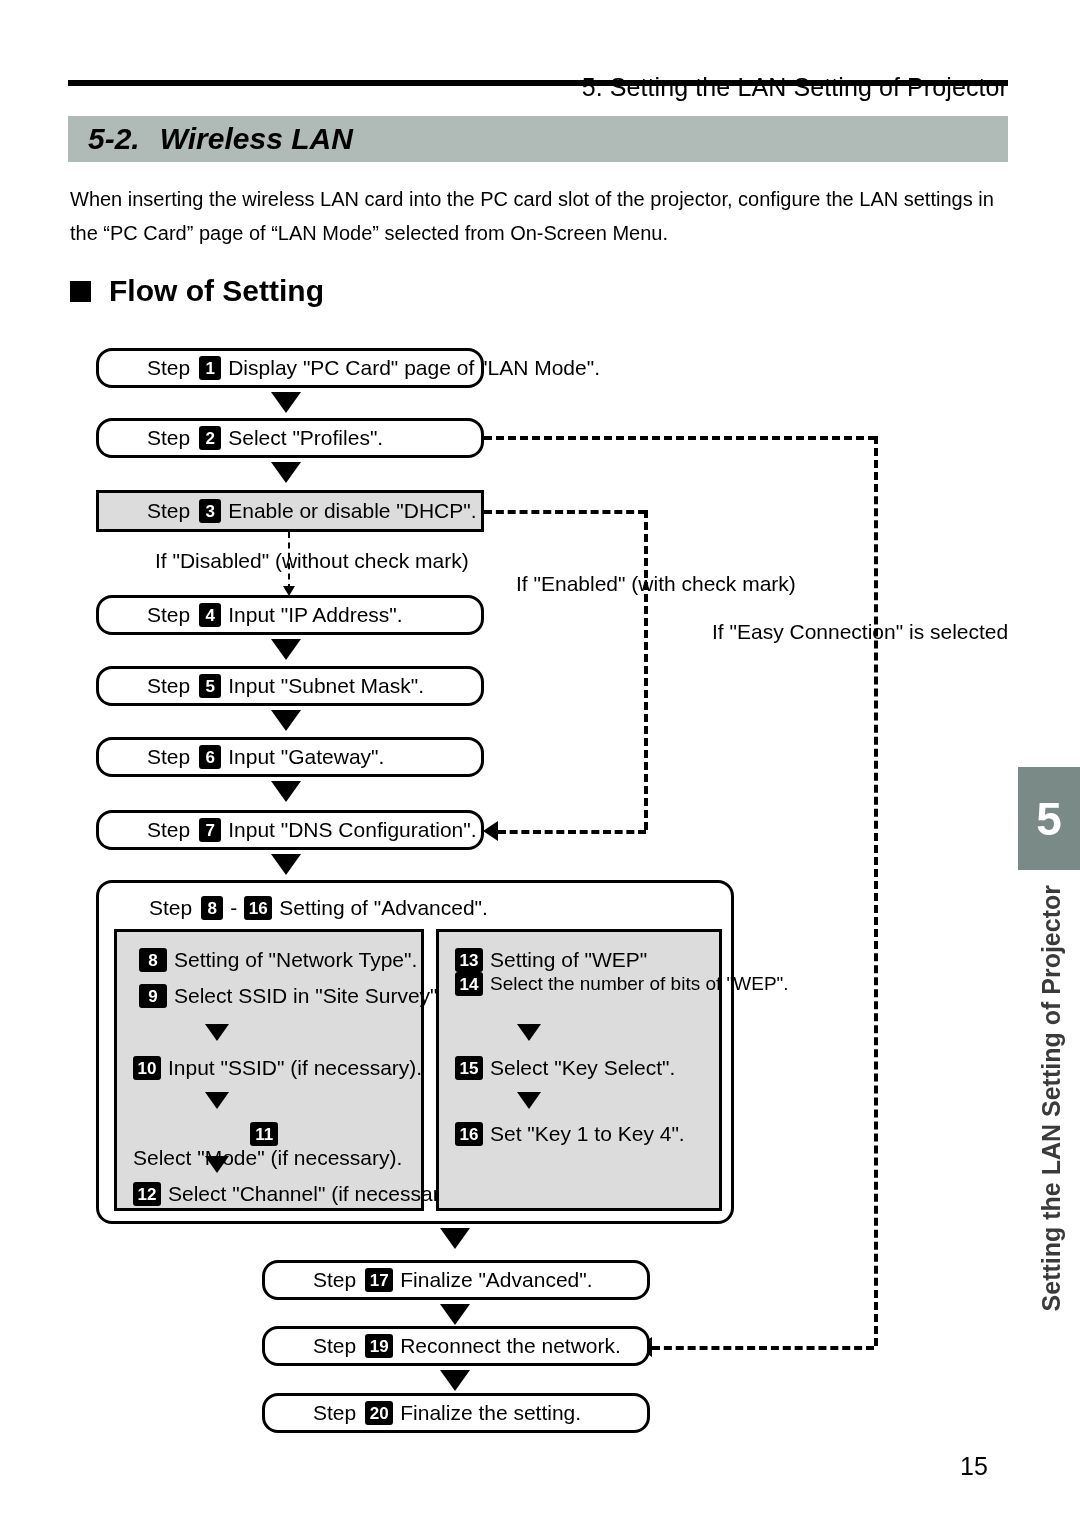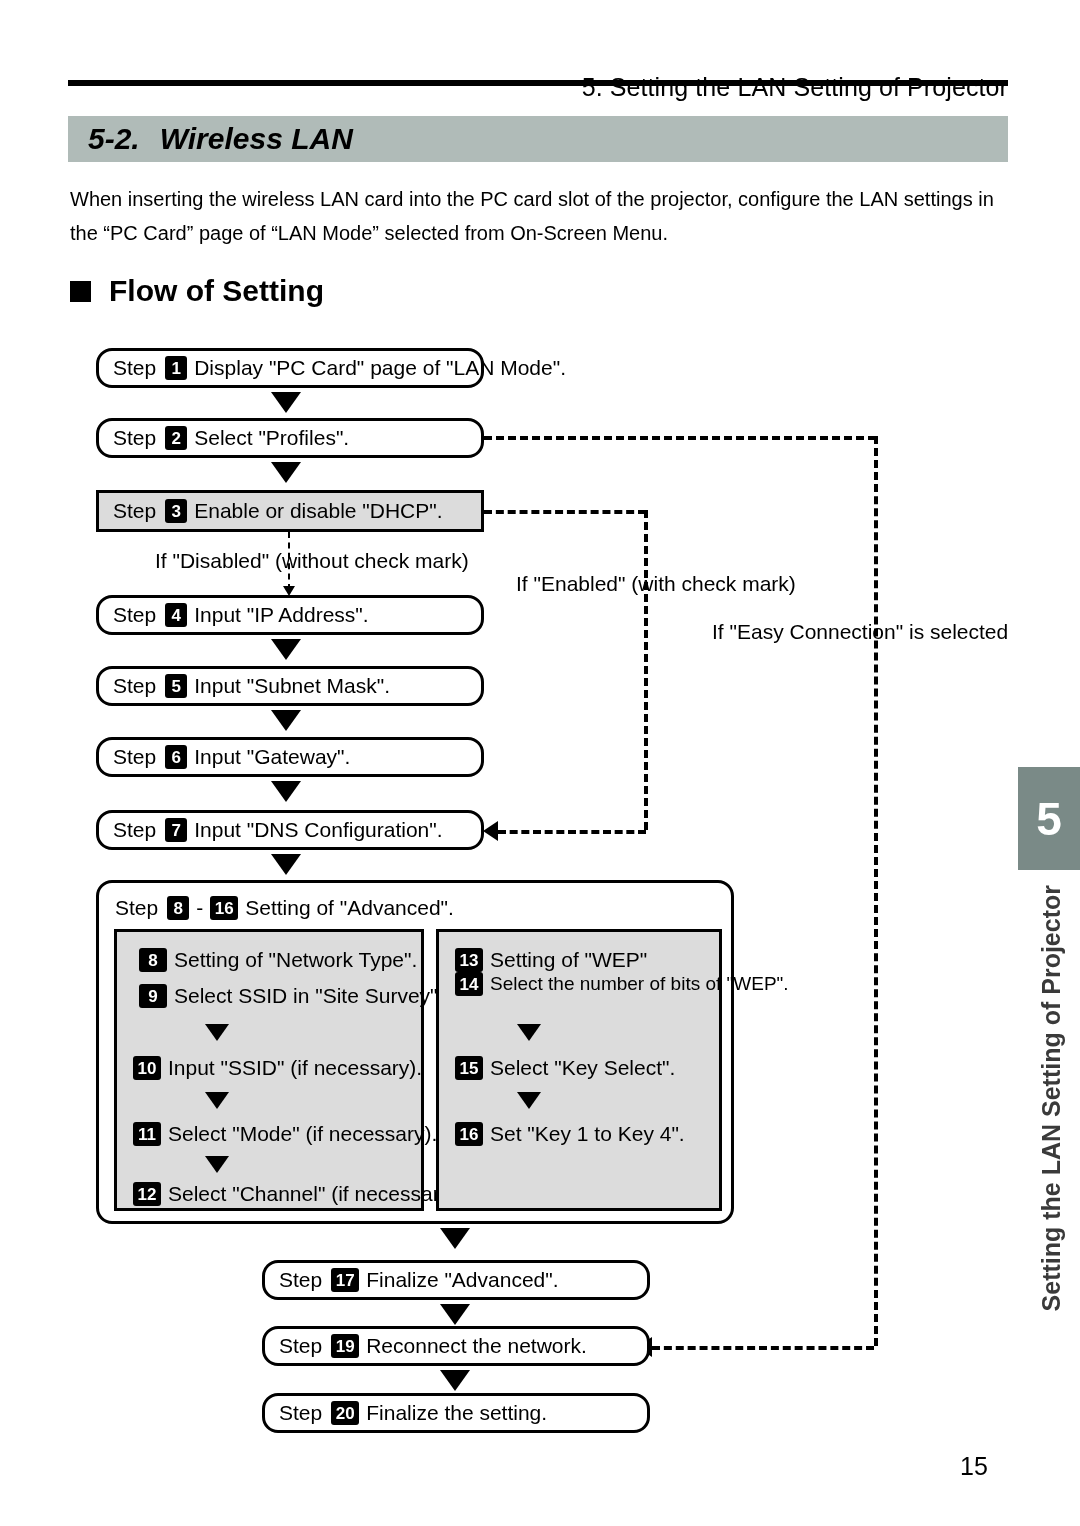--- a/index.html
+++ b/index.html
@@ -38,21 +38,21 @@
   .box.round{border-radius:16px;}
   .box.shade{background:#dcdcdc;border-radius:0;}
 
   
   .badge{display:inline-flex;align-items:center;justify-content:center;
          background:#000;color:#fff;font-weight:bold;
          border-radius:3px;min-width:22px;height:24px;padding:0 3px;
          font-size:17px;line-height:1;margin:0 7px;
          box-sizing:border-box;}
   .badge.w{min-width:28px;}
-  .lbl{margin-right:2px;}
+  .lbl{margin-right:2px;margin-left:34px;}
 
   
   .tri{position:absolute;width:0;height:0;
        border-left:15px solid transparent;border-right:15px solid transparent;
        border-top:21px solid #000;}
   .tri.sm{border-left:12px solid transparent;border-right:12px solid transparent;
           border-top:17px solid #000;}
 
   
   .dh{position:absolute;height:0;border-top:4px dashed #000;}
@@ -195,21 +195,21 @@
     <div class="prow" style="left:22px;top:52px;">
       <span class="badge w">9</span>
       <span>Select SSID in "Site Survey".</span>
     </div>
     <div class="tri sm" style="left:88px;top:92px;"></div>
     <div class="prow" style="left:16px;top:124px;">
       <span class="badge w">10</span>
       <span>Input "SSID" (if necessary).</span>
     </div>
     <div class="tri sm" style="left:88px;top:160px;"></div>
-    <div class="prow" style="left:16px;top:190px;">
+    <div class="prow" style="left:16px;top:190px;flex-direction:column;">
       <span class="badge w">11</span>
       <span>Select "Mode" (if necessary).</span>
     </div>
     <div class="tri sm" style="left:88px;top:224px;"></div>
     <div class="prow" style="left:16px;top:250px;">
       <span class="badge w">12</span>
       <span>Select "Channel" (if necessary).</span>
     </div>
   </div>
 

